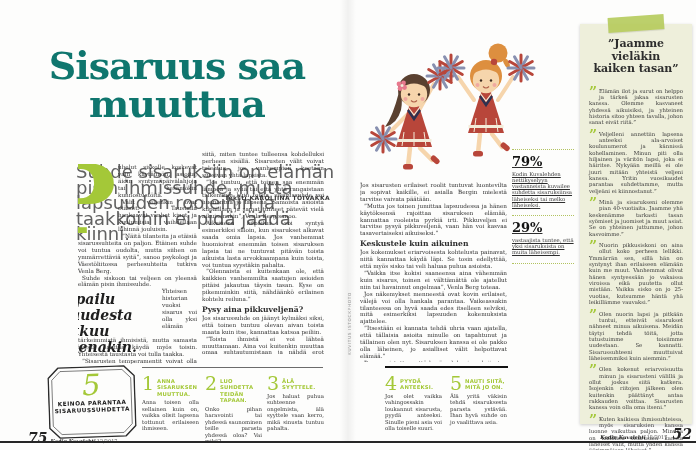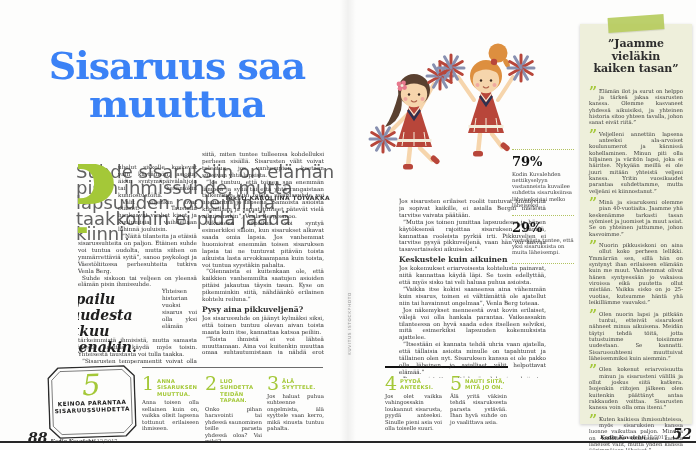--- a/index.html
+++ b/index.html
@@ -3,33 +3,33 @@
 <meta charset="utf-8">
 <style>
   html,body{margin:0;padding:0;background:#ffffff;}
   .spread{position:relative;width:696px;height:450px;background:#fdfdfc;overflow:hidden;
           font-family:"DejaVu Serif",serif;color:#2e2e2e;}
   .abs{position:absolute;}
 
   
   .title{left:27px;top:47px;width:300px;text-align:center;
          font-family:"DejaVu Serif",serif;font-weight:bold;font-size:38px;line-height:38px;
-         letter-spacing:-1px;color:#3b82f6;margin:0;}
+         letter-spacing:-1px;color:#0f766e;margin:0;}
   .standfirst{left:76px;top:146px;width:260px;font-family:"DejaVu Sans",sans-serif;
               font-size:18px;line-height:15.5px;color:#616161;}
   .byline{left:150px;top:194px;width:180px;text-align:right;font-family:"DejaVu Sans",sans-serif;
           font-size:6px;font-weight:bold;letter-spacing:.4px;color:#3a3a3a;}
 
   .bodycol{font-size:5.7px;line-height:6.9px;text-align:justify;overflow:hidden;}
   .bodycol p{margin:0;text-indent:4px;}
   .bodycol p.noind{text-indent:0;}
   .bodycol h3{margin:3px 0 1px;font-size:7.6px;line-height:8px;font-weight:bold;text-indent:0;}
   .col1{left:78px;top:164px;width:119px;height:200px;}
   .col2{left:202px;top:151px;width:122px;height:203px;}
-  .col3{left:360px;top:198px;width:147px;height:180px;margin-left:39px;}
+  .col3{left:360px;top:182px;width:147px;height:180px;}
 
   .dropfloat{float:left;width:74px;height:70px;margin-left:-34px;}
   .dropcap{font-family:"DejaVu Serif",serif;font-weight:bold;font-size:96px;line-height:72px;
            color:#a4c838;display:block;}
   .pqfloat{float:left;width:148px;height:44px;margin:3px 4px 2px -68px;}
   .pullquote{font-family:"DejaVu Serif",serif;font-style:italic;font-weight:bold;
              font-size:14px;line-height:16px;color:#1e1e1e;text-align:center;text-indent:0;}
 
   
   .badge{left:48px;top:366px;width:88px;height:72px;transform:rotate(-2deg);}
@@ -45,21 +45,21 @@
   .tip-num{float:left;font-family:"DejaVu Serif",serif;font-size:19px;line-height:15px;
            color:#a4c838;margin-right:3px;}
   .tip-title{overflow:hidden;font-family:"DejaVu Sans",sans-serif;font-weight:bold;
              font-size:5.3px;line-height:6.4px;letter-spacing:.2px;color:#a4c838;padding-top:2px;}
   .tip-text{clear:left;margin-top:2px;text-align:justify;}
 
   
   .credit{left:347px;top:292px;writing-mode:vertical-rl;transform:rotate(180deg);
           font-family:"DejaVu Sans",sans-serif;font-size:4.2px;letter-spacing:.7px;color:#979797;}
   .stats{left:512px;top:149px;width:62px;font-family:"DejaVu Serif",serif;}
-  .stat{border-top:1px dotted #b2c35f;padding:5px 0 7px;}
+  .stat{border-top:1px dotted #b2c35f;padding:5px 0 7px;text-decoration:underline;}
   .stat:last-child{border-bottom:1px dotted #b2c35f;}
   .stat-value{font-weight:bold;font-size:13px;line-height:13px;color:#141414;margin-bottom:2.5px;}
   .stat-text{font-size:5.3px;line-height:6.3px;color:#3c3c3c;}
 
   .sidebar{left:580px;top:24px;width:112px;height:400px;background:#eeefdb;
            box-shadow:0 1px 3px rgba(0,0,0,.2);padding:12px 9px 8px;box-sizing:border-box;}
   .tape{left:608px;top:16px;width:56px;height:15px;background:#b4ca58;opacity:.88;
         transform:rotate(-4deg);box-shadow:0 1px 1px rgba(0,0,0,.12);}
   .sb-title{font-family:"DejaVu Serif",serif;font-size:11px;line-height:12.5px;text-align:center;
             color:#2d2d2d;margin:2px 0 12px;}
@@ -149,21 +149,21 @@
     <div class="tip-title">PYYDÄ ANTEEKSI.</div>
     <p class="tip-text">Jos olet vaikka vahingossakin loukannut sisarusta, pyydä anteeksi. Sinulle pieni asia voi olla toiselle suuri.</p>
   </div>
   <div class="abs tip" style="left:450px">
     <span class="tip-num">5</span>
     <div class="tip-title">NAUTI SIITÄ, MITÄ JO ON.</div>
     <p class="tip-text">Älä yritä väkisin tehdä sisaruksesta parasta ystävää. Ihan hyvä suhde on jo vaalittava asia.</p>
   </div>
 
   <div class="abs footer f-left">
-    <span class="pnum">88</span><span class="pmag">Kodin Kuvalehti</span><span class="pissue">12/2017</span>
+    <span class="pnum">75</span><span class="pmag">Kodin Kuvalehti</span><span class="pissue">12/2017</span>
   </div>
 
   <div class="abs gutter"></div>
 
   <svg class="abs illo" width="200" height="164" viewBox="0 0 200 164">
     <defs>
       <g id="pom" stroke-linecap="round" stroke-width="3">
         <line x1="0" y1="0" x2="0" y2="-13" stroke="#b8463a"></line>
         <line x1="0" y1="0" x2="6.5" y2="-11.3" stroke="#8890b0"></line>
         <line x1="0" y1="0" x2="11.3" y2="-6.5" stroke="#b8463a"></line>

